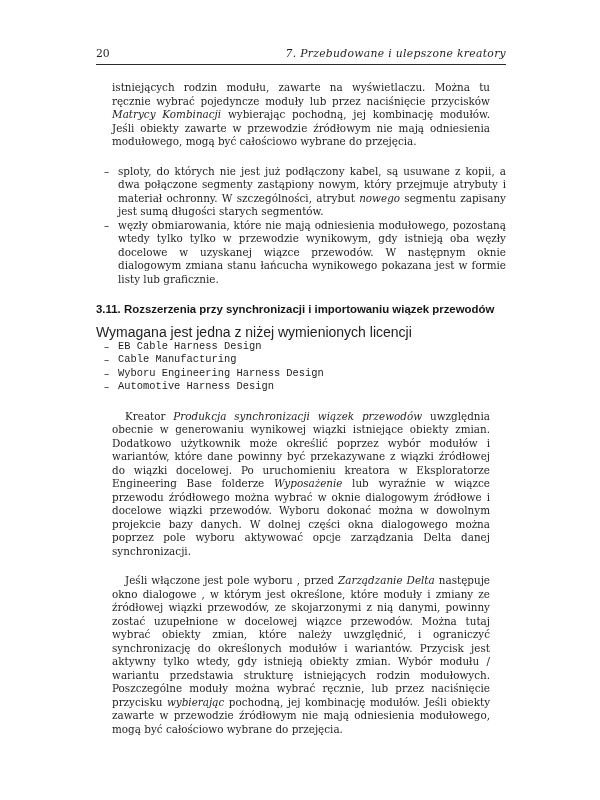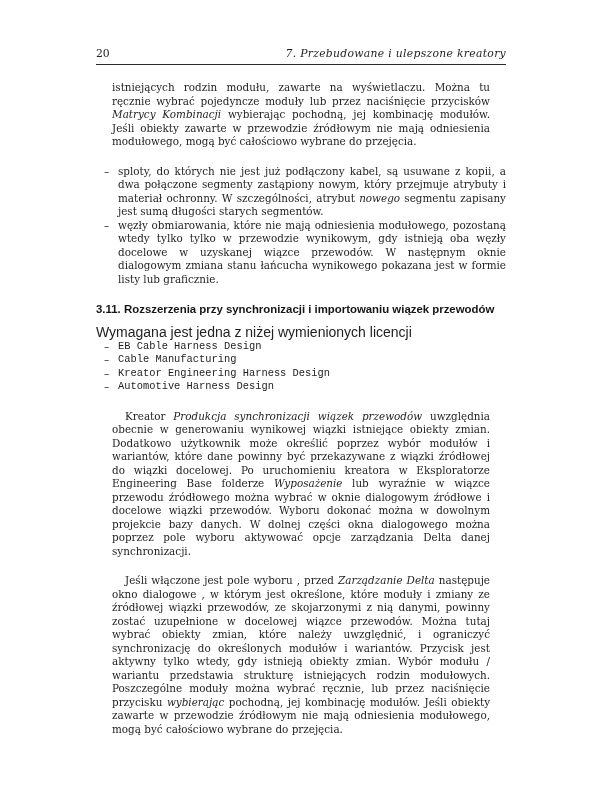--- a/index.html
+++ b/index.html
@@ -82,21 +82,21 @@
             <span class="dtext"><span>EB Cable Harness Design</span></span>
           </div>
           <div class="ditem">
             <span class="dash">–</span>
             <span class="dtext"><span>Cable Manufacturing</span></span>
           </div>
         </div>
         <div class="dashlist tight">
           <div class="ditem">
             <span class="dash">–</span>
-            <span class="dtext"><span>Kreator Engineering Harness Design</span></span>
+            <span class="dtext"><span>Wyboru Engineering Harness Design</span></span>
           </div>
           <div class="ditem">
             <span class="dash">–</span>
             <span class="dtext"><span>Automotive Harness Design</span></span>
           </div>
         </div>
         <p class="para indent"><span>Kreator </span><span class="it">Produkcja synchronizacji wiązek przewodów</span><span> uwzględnia obecnie w generowaniu wynikowej wiązki istniejące obiekty zmian. Dodatkowo użytkownik może określić poprzez wybór modułów i wariantów, które dane powinny być przekazywane z wiązki źródłowej do wiązki docelowej. Po uruchomieniu kreatora w Eksploratorze Engineering Base folderze </span><span class="it">Wyposażenie</span><span> lub wyraźnie w wiązce przewodu źródłowego można wybrać w oknie dialogowym źródłowe i docelowe wiązki przewodów. Wyboru dokonać można w dowolnym projekcie bazy danych. W dolnej części okna dialogowego można poprzez pole wyboru aktywować opcje zarządzania Delta danej synchronizacji.</span></p>
         <p class="para indent"><span>Jeśli włączone jest pole wyboru , przed </span><span class="it">Zarządzanie Delta</span><span> następuje okno dialogowe , w którym jest określone, które moduły i zmiany ze źródłowej wiązki przewodów, ze skojarzonymi z nią danymi, powinny zostać uzupełnione w docelowej wiązce przewodów. Można tutaj wybrać obiekty zmian, które należy uwzględnić, i ograniczyć synchronizację do określonych modułów i wariantów. Przycisk jest aktywny tylko wtedy, gdy istnieją obiekty zmian. Wybór modułu / wariantu przedstawia strukturę istniejących rodzin modułowych. Poszczególne moduły można wybrać ręcznie, lub przez naciśnięcie przycisku </span><span class="it">wybierając</span><span> pochodną, jej kombinację modułów. Jeśli obiekty zawarte w przewodzie źródłowym nie mają odniesienia modułowego, mogą być całościowo wybrane do przejęcia.</span></p>
       </div>
 

